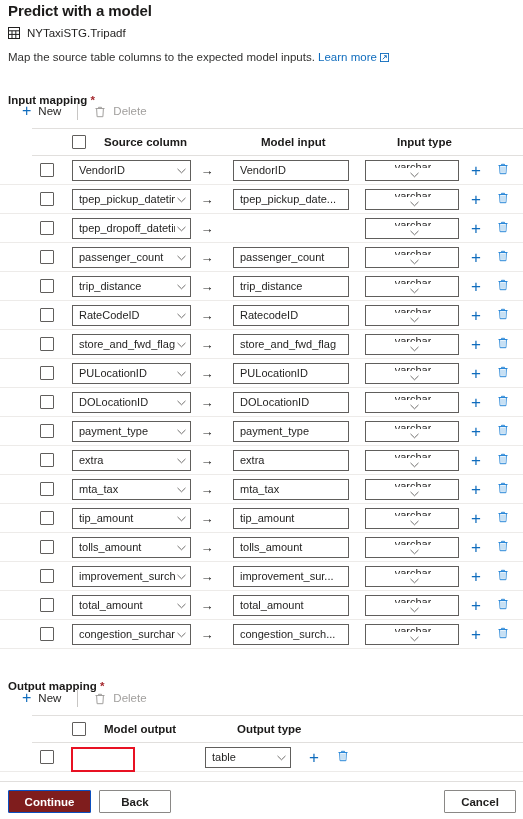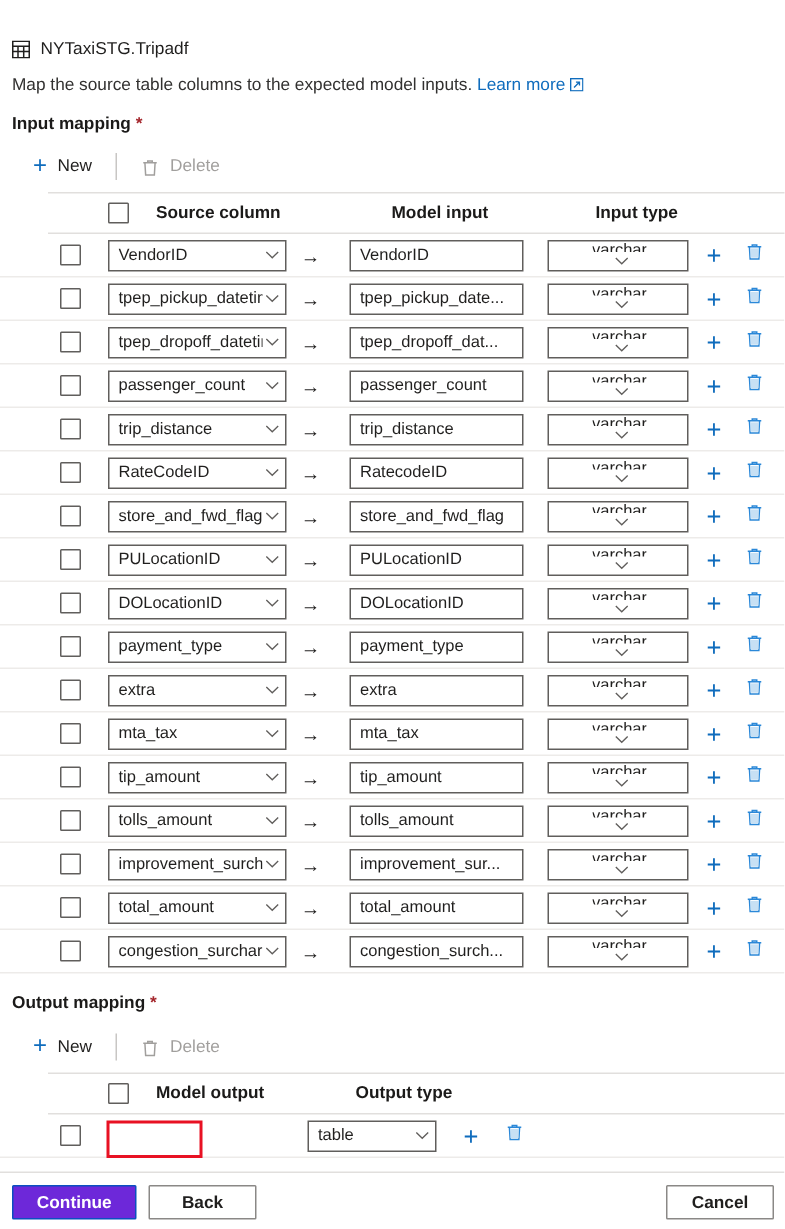--- a/index.html
+++ b/index.html
@@ -28,21 +28,21 @@
   .desc {
     position: absolute; left: 8px; top: 51px;
     font-size: 11.5px; color: #323130;
     white-space: nowrap;
   }
   .lnk { color: #0f6cbd; text-decoration: none; }
   .ext-icon { display: inline-block; vertical-align: -1px; margin-left: 3px; }
 
   .section-label {
     position: absolute; left: 8px;
-    font-size: 11.5px; font-weight: bold; color: #1b1a19;
+    font-size: 11.5px; font-weight: bold; color: #1b1a19; margin-top: 17px;
   }
   .req { color: #a4262c; font-weight: bold; }
 
   
   .cmdbar { position: absolute; left: 14px; display: flex; align-items: center; height: 26px; }
   .cmd {
     display: flex; align-items: center; gap: 7px;
     padding: 0 8px; height: 26px; font-size: 11.5px; color: #201f1e;
     cursor: pointer; white-space: nowrap;
   }
@@ -117,27 +117,28 @@
 
   
   .footer-sep { position: absolute; left: 0; top: 781px; width: 523px; height: 1px; background: #e1dfdd; }
   .btn {
     position: absolute; height: 23px;
     display: flex; align-items: center; justify-content: center;
     font-size: 11.5px; font-weight: bold;
     border: 1px solid #8a8886; background: #fff; color: #201f1e;
     cursor: pointer; border-radius: 1px;
   }
-  .btn.primary { background: #6d28d9; border-color: #0b4fc0; color: #fff; }
+  .btn.primary { background: #7f1d1d; border-color: #0b4fc0; color: #fff; }
 </style>
 </head>
 <body>
 
 <div class="page">
 
+  <div class="title">Predict with a model</div>
 
   <div class="subtitle-row">
     <span>
       <svg class="tbl-icon" viewBox="0 0 12 12" xmlns="http://www.w3.org/2000/svg">
         <rect x="0.5" y="0.5" width="11" height="11" fill="none" stroke="#201f1e" stroke-width="1"></rect>
         <line x1="0.5" y1="3.8" x2="11.5" y2="3.8" stroke="#201f1e" stroke-width="1"></line>
         <line x1="0.5" y1="7.4" x2="11.5" y2="7.4" stroke="#201f1e" stroke-width="1"></line>
         <line x1="4" y1="3.8" x2="4" y2="11.5" stroke="#201f1e" stroke-width="1"></line>
         <line x1="7.8" y1="3.8" x2="7.8" y2="11.5" stroke="#201f1e" stroke-width="1"></line>
       </svg>
@@ -240,23 +241,20 @@
         </div>
         <div class="trow">
           <div class="cb"></div>
           <div class="ctl c-src">
             <span class="val">tpep_dropoff_datetime</span>
             <span class="chev"><svg width="9" height="6" viewBox="0 0 10 6" xmlns="http://www.w3.org/2000/svg">
                 <path d="M0.6 0.7 L5 5 L9.4 0.7" fill="none" stroke="#605e5c" stroke-width="1"></path>
               </svg></span>
           </div>
           <div class="arrow">→</div>
-          <div class="ctl txt c-mdl">
-            <span class="val">tpep_dropoff_dat...</span>
-          </div>
           <div class="ctl c-typ">
             <span class="val">varchar</span>
             <span class="chev"><svg width="9" height="6" viewBox="0 0 10 6" xmlns="http://www.w3.org/2000/svg">
                 <path d="M0.6 0.7 L5 5 L9.4 0.7" fill="none" stroke="#605e5c" stroke-width="1"></path>
               </svg></span>
           </div>
           <div class="rowbtn b-plus">
             <span class="plus-ico">+</span>
           </div>
           <div class="rowbtn b-del">

